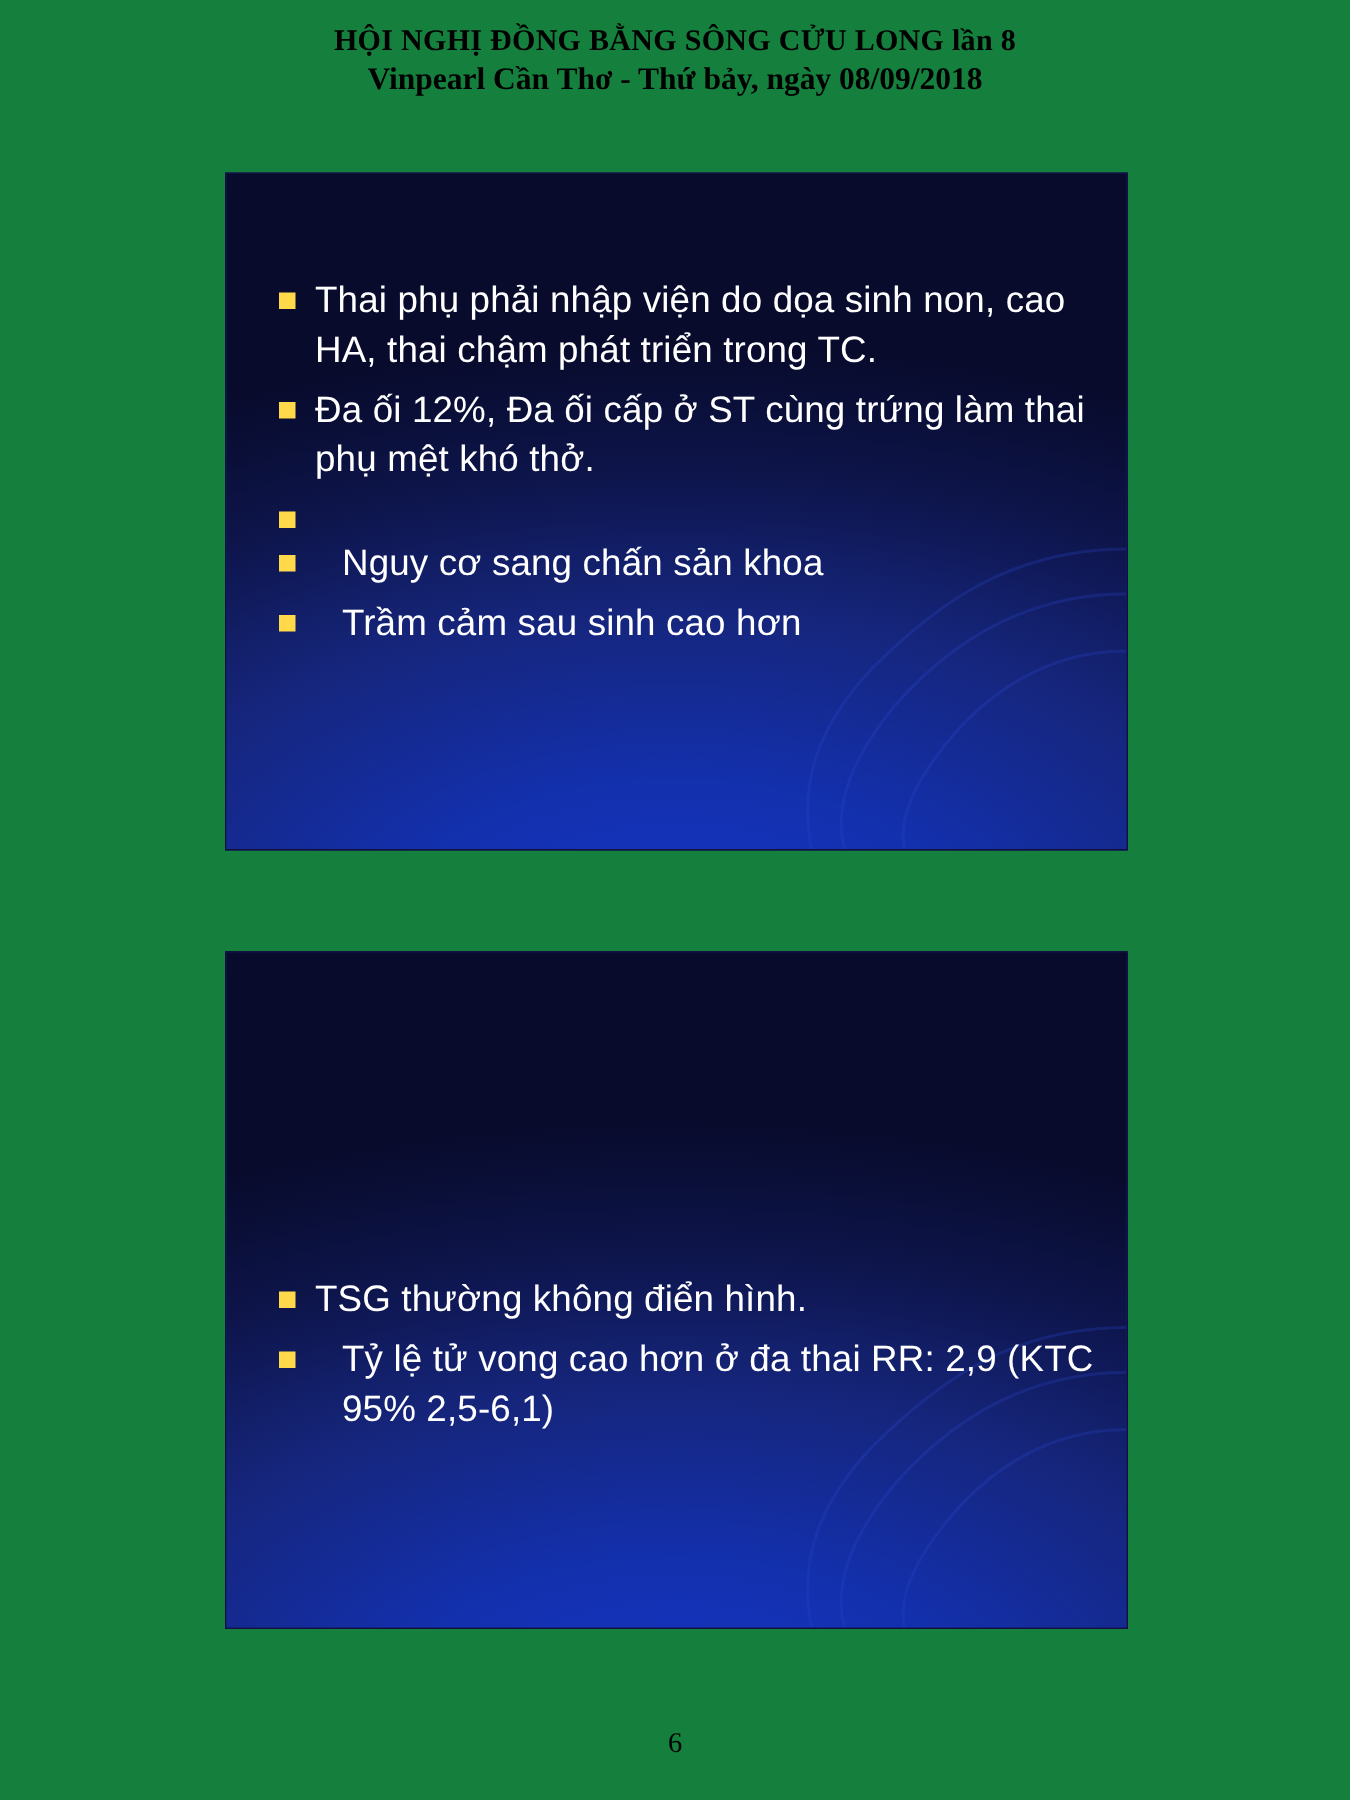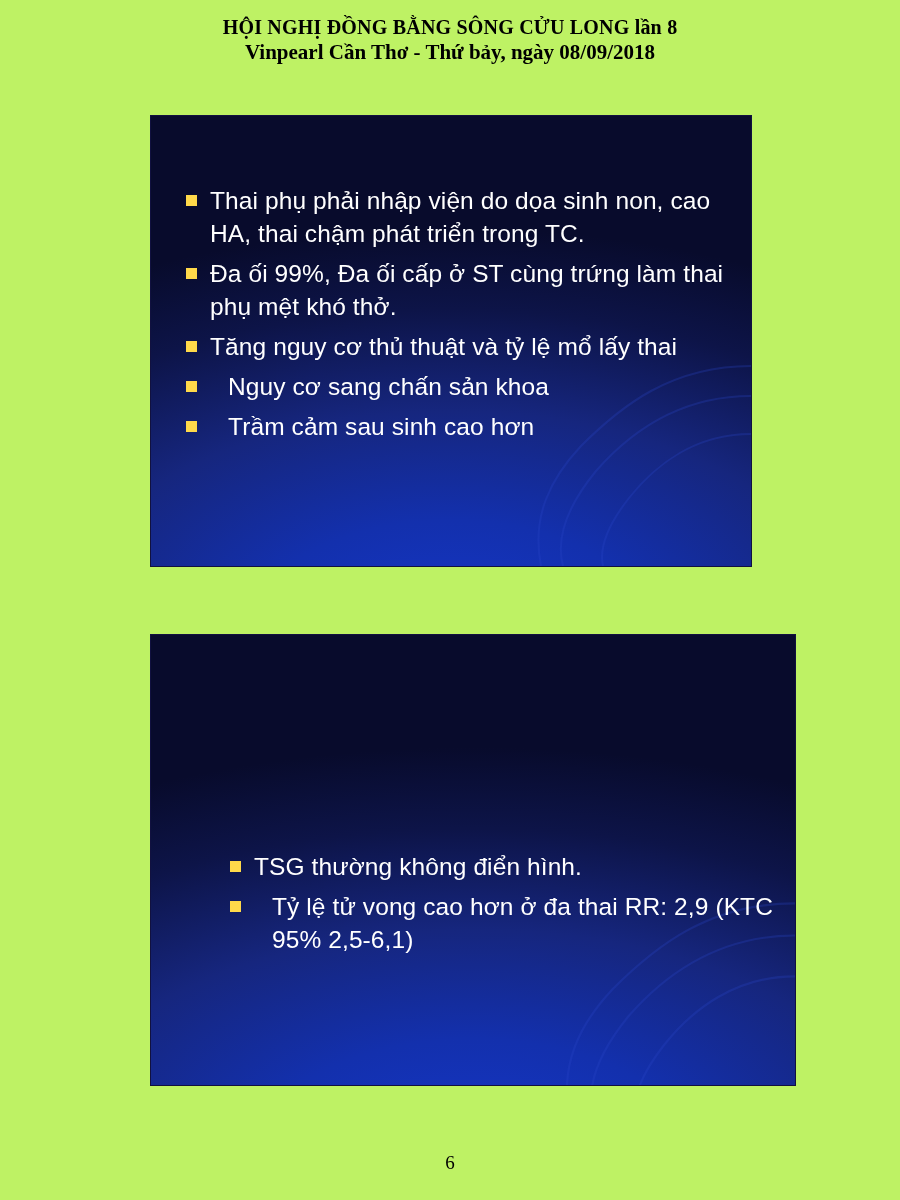--- a/index.html
+++ b/index.html
@@ -11,21 +11,21 @@
     width: 900px;
     height: 1200px;
     position: relative;
     font-family: "Liberation Serif", serif;
     overflow: hidden;
   }
 
   .page {
     position: absolute;
     inset: 0;
-    background: #bef264;
+    background: #15803d;
   }
 
   
   .header {
     position: absolute;
     top: 14px;
     left: 0;
     width: 900px;
     text-align: center;
     color: #000000;
@@ -49,21 +49,21 @@
   
   .slide {
     position: absolute;
     left: 150px;
     width: 600px;
     background: #1a1a6e;
     overflow: hidden;
     border: 1px solid #111140;
   }
   #slide-1 { top: 115px;  height: 450px; }
-  #slide-2 { top: 634px;  height: 450px; padding-left: 44px; }
+  #slide-2 { top: 634px;  height: 450px; }
 
   
   .slide-bg {
     position: absolute;
     inset: 0;
     background:
       radial-gradient(120% 90% at 50% 115%, #1536c8 0%, #1330ad 28%, #16267e 55%, #0d1448 80%, #080b2c 100%),
       linear-gradient(180deg, #05060f 0%, #0a0e33 18%, #101a63 45%, #14239a 75%, #1731b5 100%);
   }
   
@@ -145,25 +145,24 @@
       </g>
     </svg>
     <div class="slide-content">
       <ul class="bullets">
         <li>
           <span class="bullet-marker"></span>
           <span class="bullet-text">Thai phụ phải nhập viện do dọa sinh non, cao HA, thai chậm phát triển trong TC.</span>
         </li>
         <li>
           <span class="bullet-marker"></span>
-          <span class="bullet-text">Đa ối 99%, Đa ối cấp ở ST cùng trứng làm thai phụ mệt khó thở.</span>
+          <span class="bullet-text">Đa ối 12%, Đa ối cấp ở ST cùng trứng làm thai phụ mệt khó thở.</span>
         </li>
         <li>
           <span class="bullet-marker"></span>
-          <span class="bullet-text">Tăng nguy cơ thủ thuật và tỷ lệ mổ lấy thai</span>
         </li>
         <li class="indent">
           <span class="bullet-marker"></span>
           <span class="bullet-text">Nguy cơ sang chấn sản khoa</span>
         </li>
         <li class="indent">
           <span class="bullet-marker"></span>
           <span class="bullet-text">Trầm cảm sau sinh cao hơn</span>
         </li>
       </ul>

